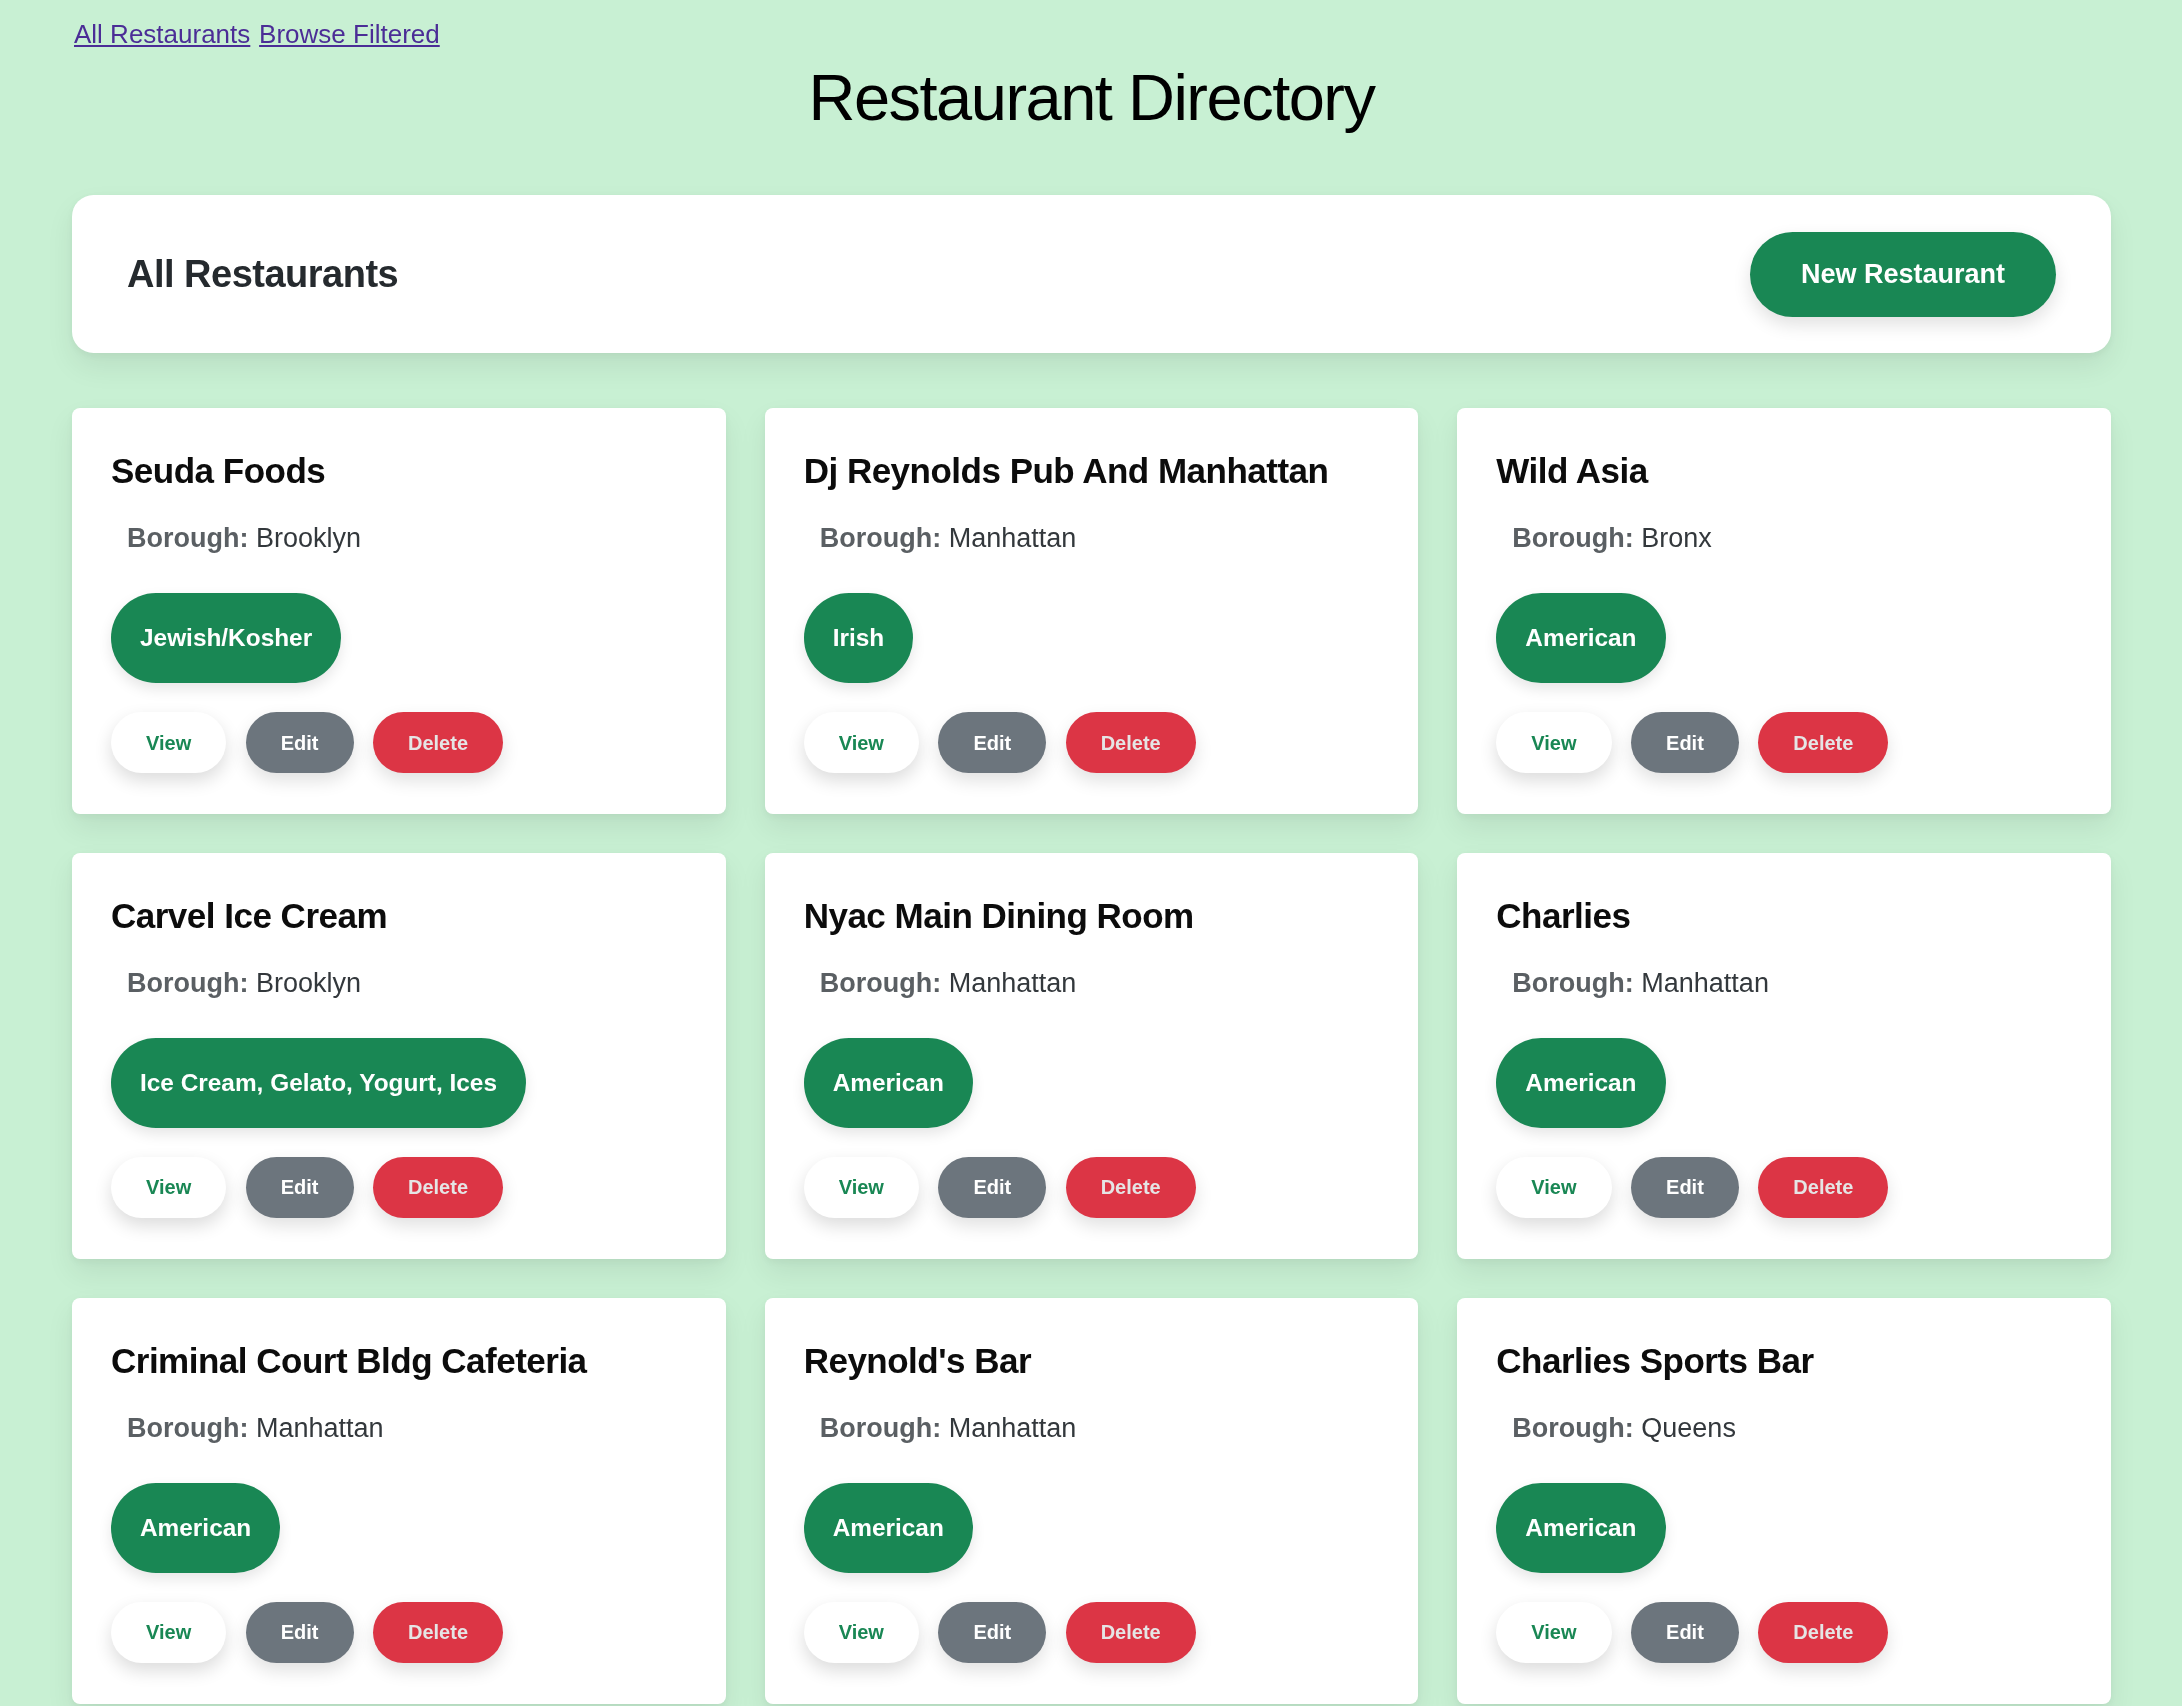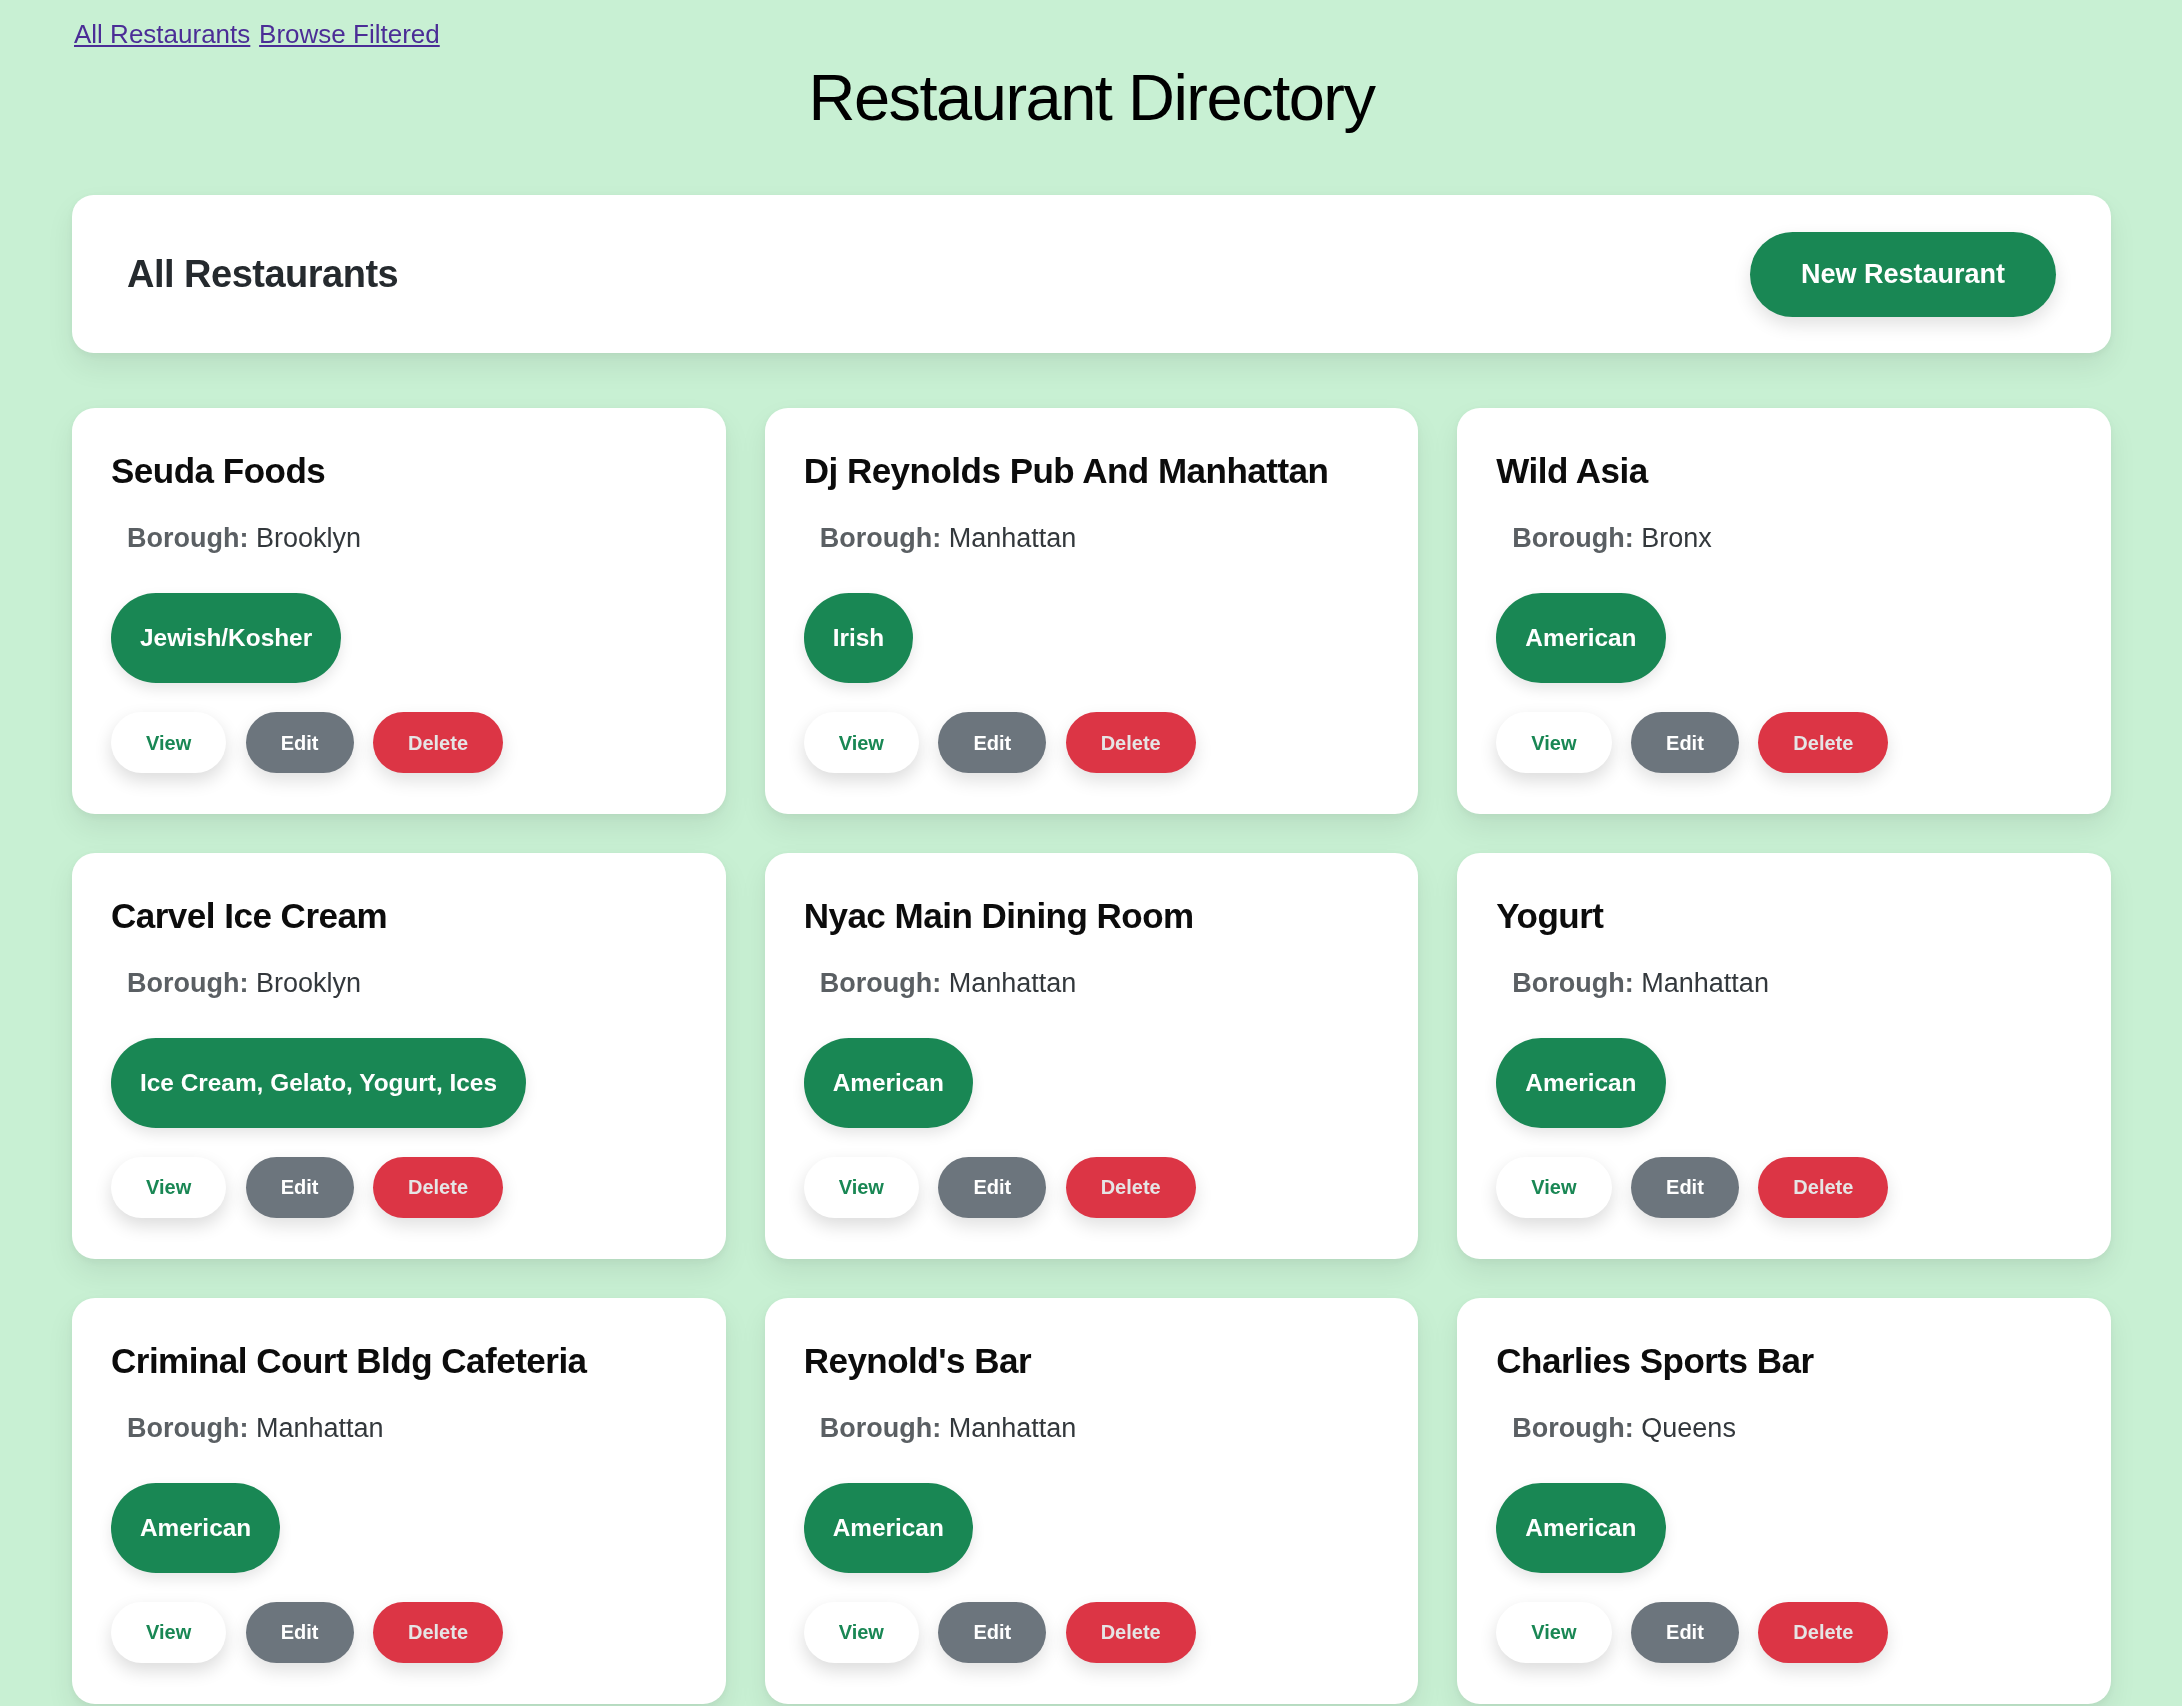--- a/index.html
+++ b/index.html
@@ -82,21 +82,21 @@
   }
   
   .grid {
     display: grid;
     grid-template-columns: repeat(3, 1fr);
     gap: 39px;
     align-items: stretch;
   }
   .card {
     background: var(--card-bg);
-    border-radius: 23px;
+    border-radius: 8px;
     padding: 41px 39px;
     box-shadow: 0 13.7px 29px rgba(0,0,0,0.07), 0 2.9px 7.8px rgba(0,0,0,0.04);
   }
   .card-title {
     margin: 0 0 29px 0;
     font-size: 35px;
     font-weight: 800;
     letter-spacing: -0.5px;
     line-height: 1.28;
     color: var(--title-color);
@@ -219,21 +219,21 @@
       <span class="badge">American</span>
     </div>
     <div class="actions">
       <button class="btn btn-view">View</button>
       <button class="btn btn-edit">Edit</button>
       <button class="btn btn-delete">Delete</button>
     </div>
   </article>
 
   <article class="card">
-    <h2 class="card-title">Yogurt</h2>
+    <h2 class="card-title">Charlies</h2>
     <p class="borough-line"><span class="borough-label">Borough:</span> <span>Manhattan</span></p>
     <div>
       <span class="badge">American</span>
     </div>
     <div class="actions">
       <button class="btn btn-view">View</button>
       <button class="btn btn-edit">Edit</button>
       <button class="btn btn-delete">Delete</button>
     </div>
   </article>

